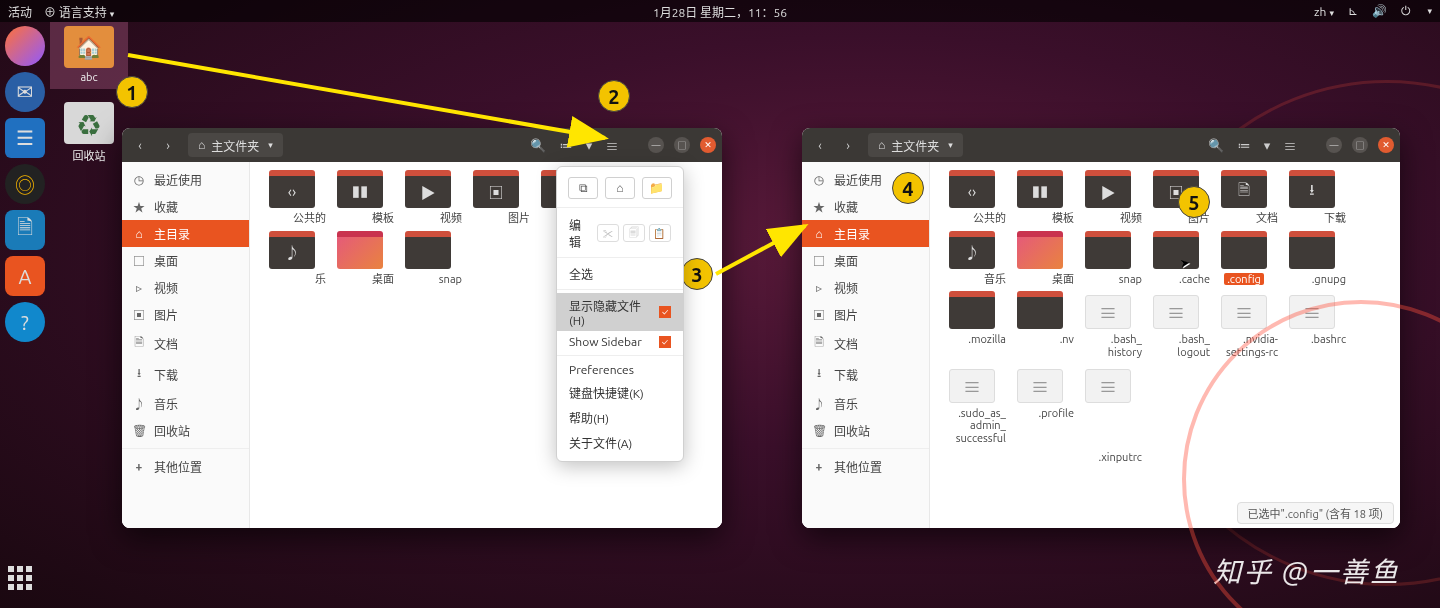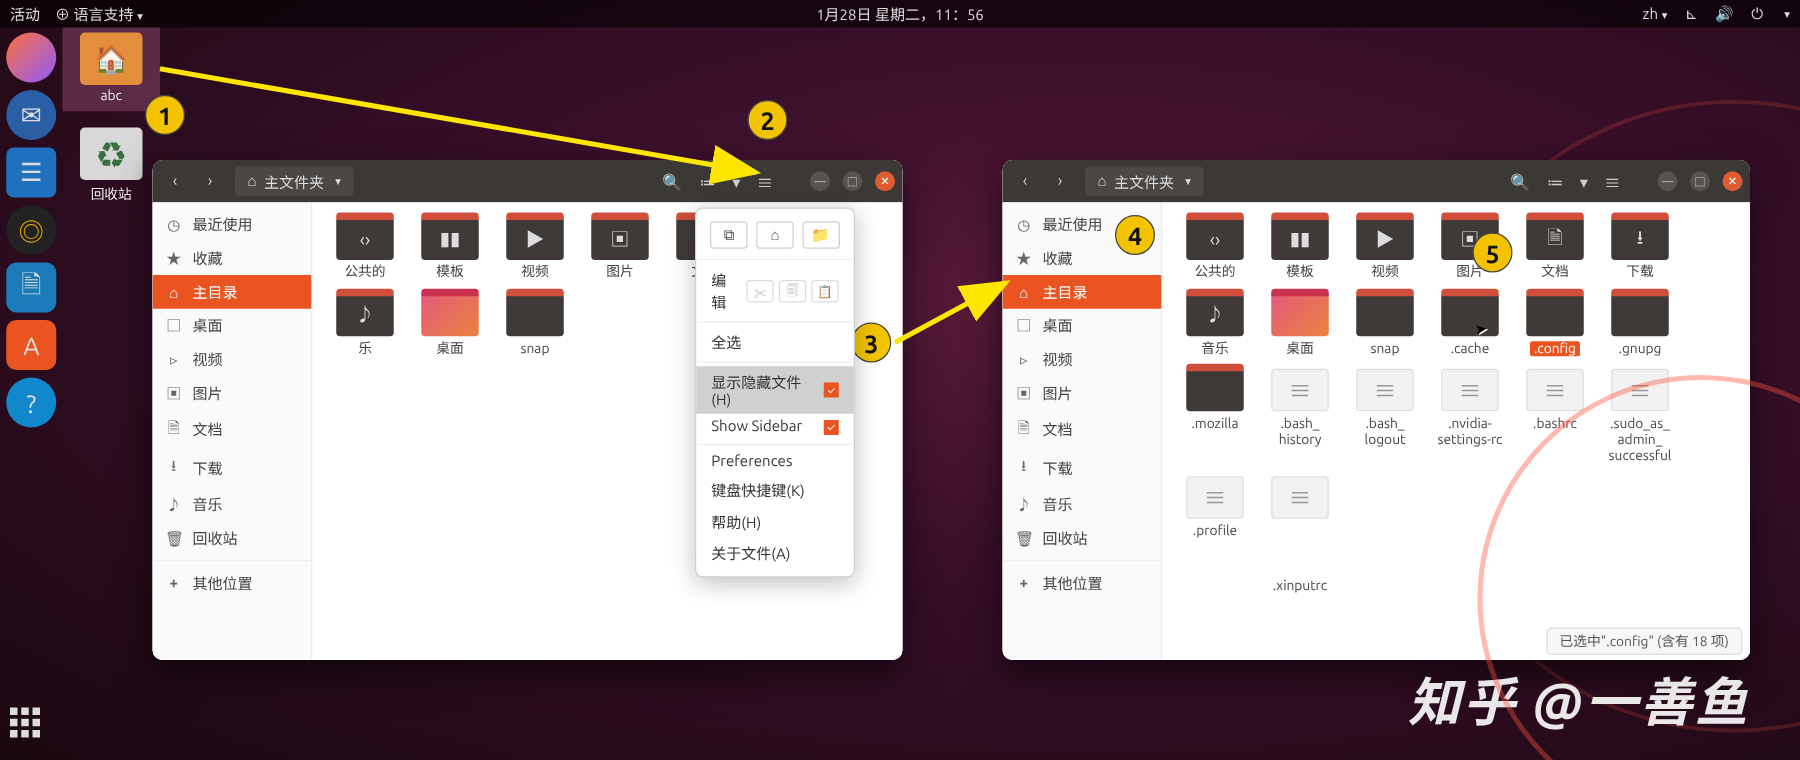--- a/index.html
+++ b/index.html
@@ -60,42 +60,42 @@
     .grid { display:flex; flex-wrap:wrap; gap-row:4px; align-content:flex-start;}
     .grid .file { width:68px; text-align:center; margin-bottom:10px;}
     .grid .file .fic { width:46px; height:34px; margin:0 auto 4px; border-radius:3px; display:flex; align-items:center; justify-content:center; font-size:16px; position:relative;}
     .grid .file .fic.folder { background:#3f3a37; }
     .grid .file .fic.folder::before { content:""; position:absolute; top:-4px; left:0; width:46px; height:6px; background:#cf4f3c; border-radius:3px 3px 0 0;}
     .grid .file .fic.folder span { color:#ddd; font-size:15px;}
     .grid .file .fic.ufolder { background:linear-gradient(135deg,#e55a7a,#e9833f);} 
     .grid .file .fic.ufolder::before { content:""; position:absolute; top:-4px; left:0; width:46px; height:6px; background:#c9334f; border-radius:3px 3px 0 0;}
     .grid .file .fic.textf { background:#f2f2f2; border:1px solid #ddd;}
     .grid .file .fic.textf::after { content:"≡"; color:#999; font-size:18px;}
-    .grid .file .lbl { line-height:1.15; word-break:break-all;}
+    .grid .file .lbl { line-height:1.15; word-break:break-all;text-align:right;}
     .grid .file .lbl.sel { background:#e95420; color:#fff; padding:0 3px; border-radius:2px; display:inline-block;}
 
     
     .popup { position:absolute; width:128px; background:#fff; border:1px solid #d0d0d0; border-radius:6px; box-shadow:0 4px 20px rgba(0,0,0,0.25); font-size:12px; color:#333; padding:6px 0; z-index:60;}
     .popup .iconrow { display:flex; justify-content:space-around; padding:4px 8px 8px; border-bottom:1px solid #eee; margin-bottom:4px;}
     .popup .ibtn { width:30px; height:22px; border:1px solid #d0d0d0; border-radius:3px; display:flex; align-items:center; justify-content:center; font-size:12px; color:#555;}
     .popup .row { padding:4px 12px; display:flex; align-items:center; gap:6px;}
     .popup .row.hl { background:#d0d0d0;}
     .popup .row .chk { width:12px; height:12px; margin-left:auto; background:#e95420; display:flex; align-items:center; justify-content:center; color:#fff; font-size:9px;}
     .popup .row .btns { display:flex; gap:4px;}
     .popup .row .btns .mini { width:22px; height:18px; border:1px solid #ddd; border-radius:3px; font-size:10px; color:#bbb; display:flex; align-items:center; justify-content:center;}
     .popup .sep { height:1px; background:#eee; margin:3px 0;}
 
     .statusbar { position:absolute; right:6px; bottom:4px; background:#f6f6f6; border:1px solid #ddd; border-radius:4px; font-size:11px; color:#555; padding:2px 10px;}
     .cursor { position:absolute; width:12px; height:16px; pointer-events:none; transform: rotate(-8deg);}
     .cursor::before { content:"➤"; color:#000; font-size:12px; text-shadow:1px 1px 0 #fff; }
 
     
     svg.arrows { position:absolute; top:0; left:0; pointer-events:none; z-index:45; }
 
-    .watermark { position:absolute; right:40px; bottom:18px; font-size:42px; font-weight:700; color:rgba(255,255,255,0.9); letter-spacing:2px; font-style:italic;}
+    .watermark { position:absolute; right:40px; bottom:18px; font-size:28px; font-weight:400; color:rgba(255,255,255,0.9); letter-spacing:2px; font-style:italic;}
   </style>
 </head>
 <body>
 
 <div class="topbar">
   <span>活动</span>
   <span>⊕ <span>语言支持</span><span class="caret-down">▾</span></span>
   <span class="center">1月28日 星期二，11：56</span>
   <div class="right">
     <span><span>zh</span><span class="caret-down">▾</span></span>
@@ -420,20 +420,24 @@
           <div class="file"><div class="fic folder"></div><div class="lbl sel" style="white-space: pre-line;">.config</div></div>
           <div class="file">
             <div class="fic folder"></div>
             <div class="lbl" style="white-space: pre-line;">.gnupg</div>
           </div>
           <div class="file">
             <div class="fic folder"></div>
             <div class="lbl" style="white-space: pre-line;">.mozilla</div>
           </div>
           <div class="file">
+            <div class="fic folder"></div>
+            <div class="lbl" style="white-space: pre-line;">.nv</div>
+          </div>
+          <div class="file">
             <div class="fic textf"></div>
             <div class="lbl" style="white-space: pre-line;">.bash_
 history</div>
           </div>
           <div class="file">
             <div class="fic textf"></div>
             <div class="lbl" style="white-space: pre-line;">.bash_
 logout</div>
           </div>
           <div class="file">

